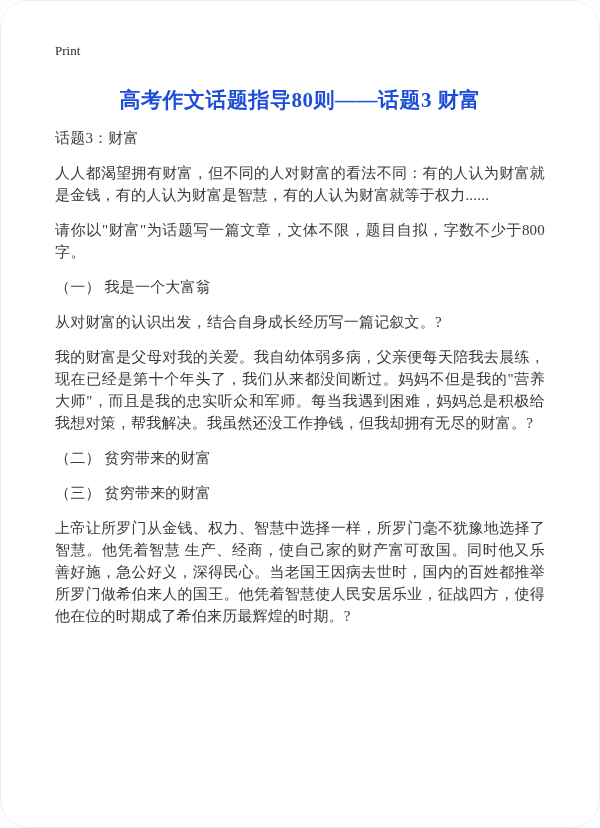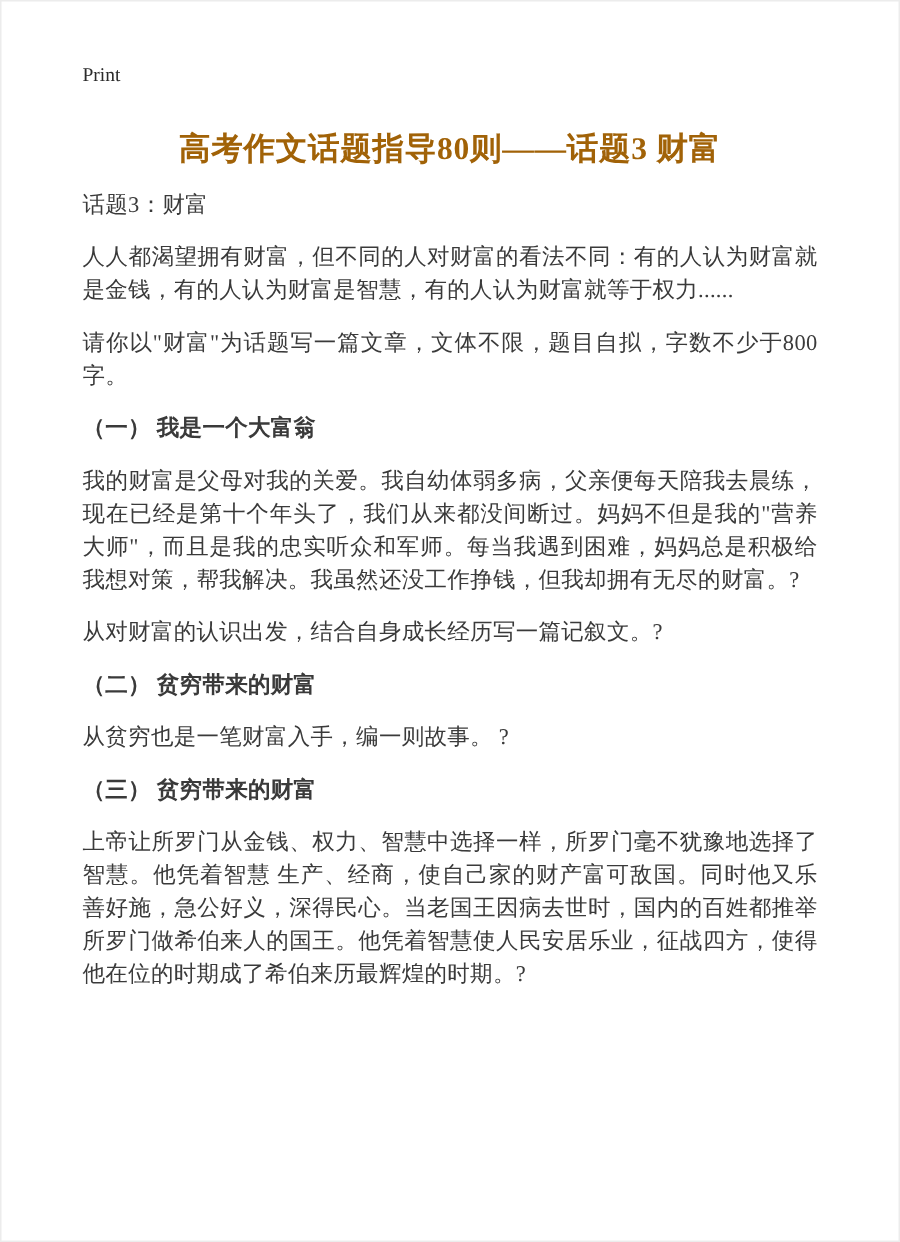--- a/index.html
+++ b/index.html
@@ -1,15 +1,15 @@
 <!DOCTYPE html>
 <html><head>
 <meta charset="utf-8">
 <style>
-  * { box-sizing: border-box; }
+  * { box-sizing: border-box; border-radius: 28px; }
   html, body { margin: 0; padding: 0; }
   body {
     width: 600px;
     height: 828px;
     background: #fdfdfd;
     font-family: "Liberation Serif", "DejaVu Serif", serif;
     color: #3a3a3a;
     overflow: hidden;
   }
   .page {
@@ -36,43 +36,42 @@
     letter-spacing: 0.5px;
   }
   p {
     font-size: 15px;
     line-height: 22px;
     margin: 13px 0;
     text-align: justify;
     letter-spacing: 0.2px;
   }
   p.subtitle { }
-  p.section-heading { margin-top: 8px; font-weight: bold; }
+  p.section-heading { margin-top: 8px; }
 </style>
 </head>
 <body style="color: rgb(58, 58, 58);">
 
 <div class="page">
 
   <a class="print-link">Print</a>
 
-  <h1 class="doc-title" style="color: #a16207; text-align: center;">高考作文话题指导80则——话题3 财富</h1>
+  <h1 class="doc-title" style="color: #1d4ed8; text-align: center;">高考作文话题指导80则——话题3 财富</h1>
 
   <p class="subtitle">话题3：财富</p>
 
   <p>人人都渴望拥有财富，但不同的人对财富的看法不同：有的人认为财富就是金钱，有的人认为财富是智慧，有的人认为财富就等于权力......</p>
 
   <p>请你以"财富"为话题写一篇文章，文体不限，题目自拟，字数不少于800字。</p>
 
 
   <p class="section-heading">（一） 我是一个大富翁</p>
+  <p>从对财富的认识出发，结合自身成长经历写一篇记叙文。?</p>
   <p>我的财富是父母对我的关爱。我自幼体弱多病，父亲便每天陪我去晨练，现在已经是第十个年头了，我们从来都没间断过。妈妈不但是我的"营养大师"，而且是我的忠实听众和军师。每当我遇到困难，妈妈总是积极给我想对策，帮我解决。我虽然还没工作挣钱，但我却拥有无尽的财富。?</p>
-  <p>从对财富的认识出发，结合自身成长经历写一篇记叙文。?</p>
 
   <p class="section-heading">（二） 贫穷带来的财富</p>
-  <p>从贫穷也是一笔财富入手，编一则故事。 ?</p>
 
   <p class="section-heading">（三） 贫穷带来的财富</p>
   <p>上帝让所罗门从金钱、权力、智慧中选择一样，所罗门毫不犹豫地选择了智慧。他凭着智慧 生产、经商，使自己家的财产富可敌国。同时他又乐善好施，急公好义，深得民心。当老国王因病去世时，国内的百姓都推举所罗门做希伯来人的国王。他凭着智慧使人民安居乐业，征战四方，使得他在位的时期成了希伯来历最辉煌的时期。?</p>
 
   
 
 </div>
 
 </body></html>

